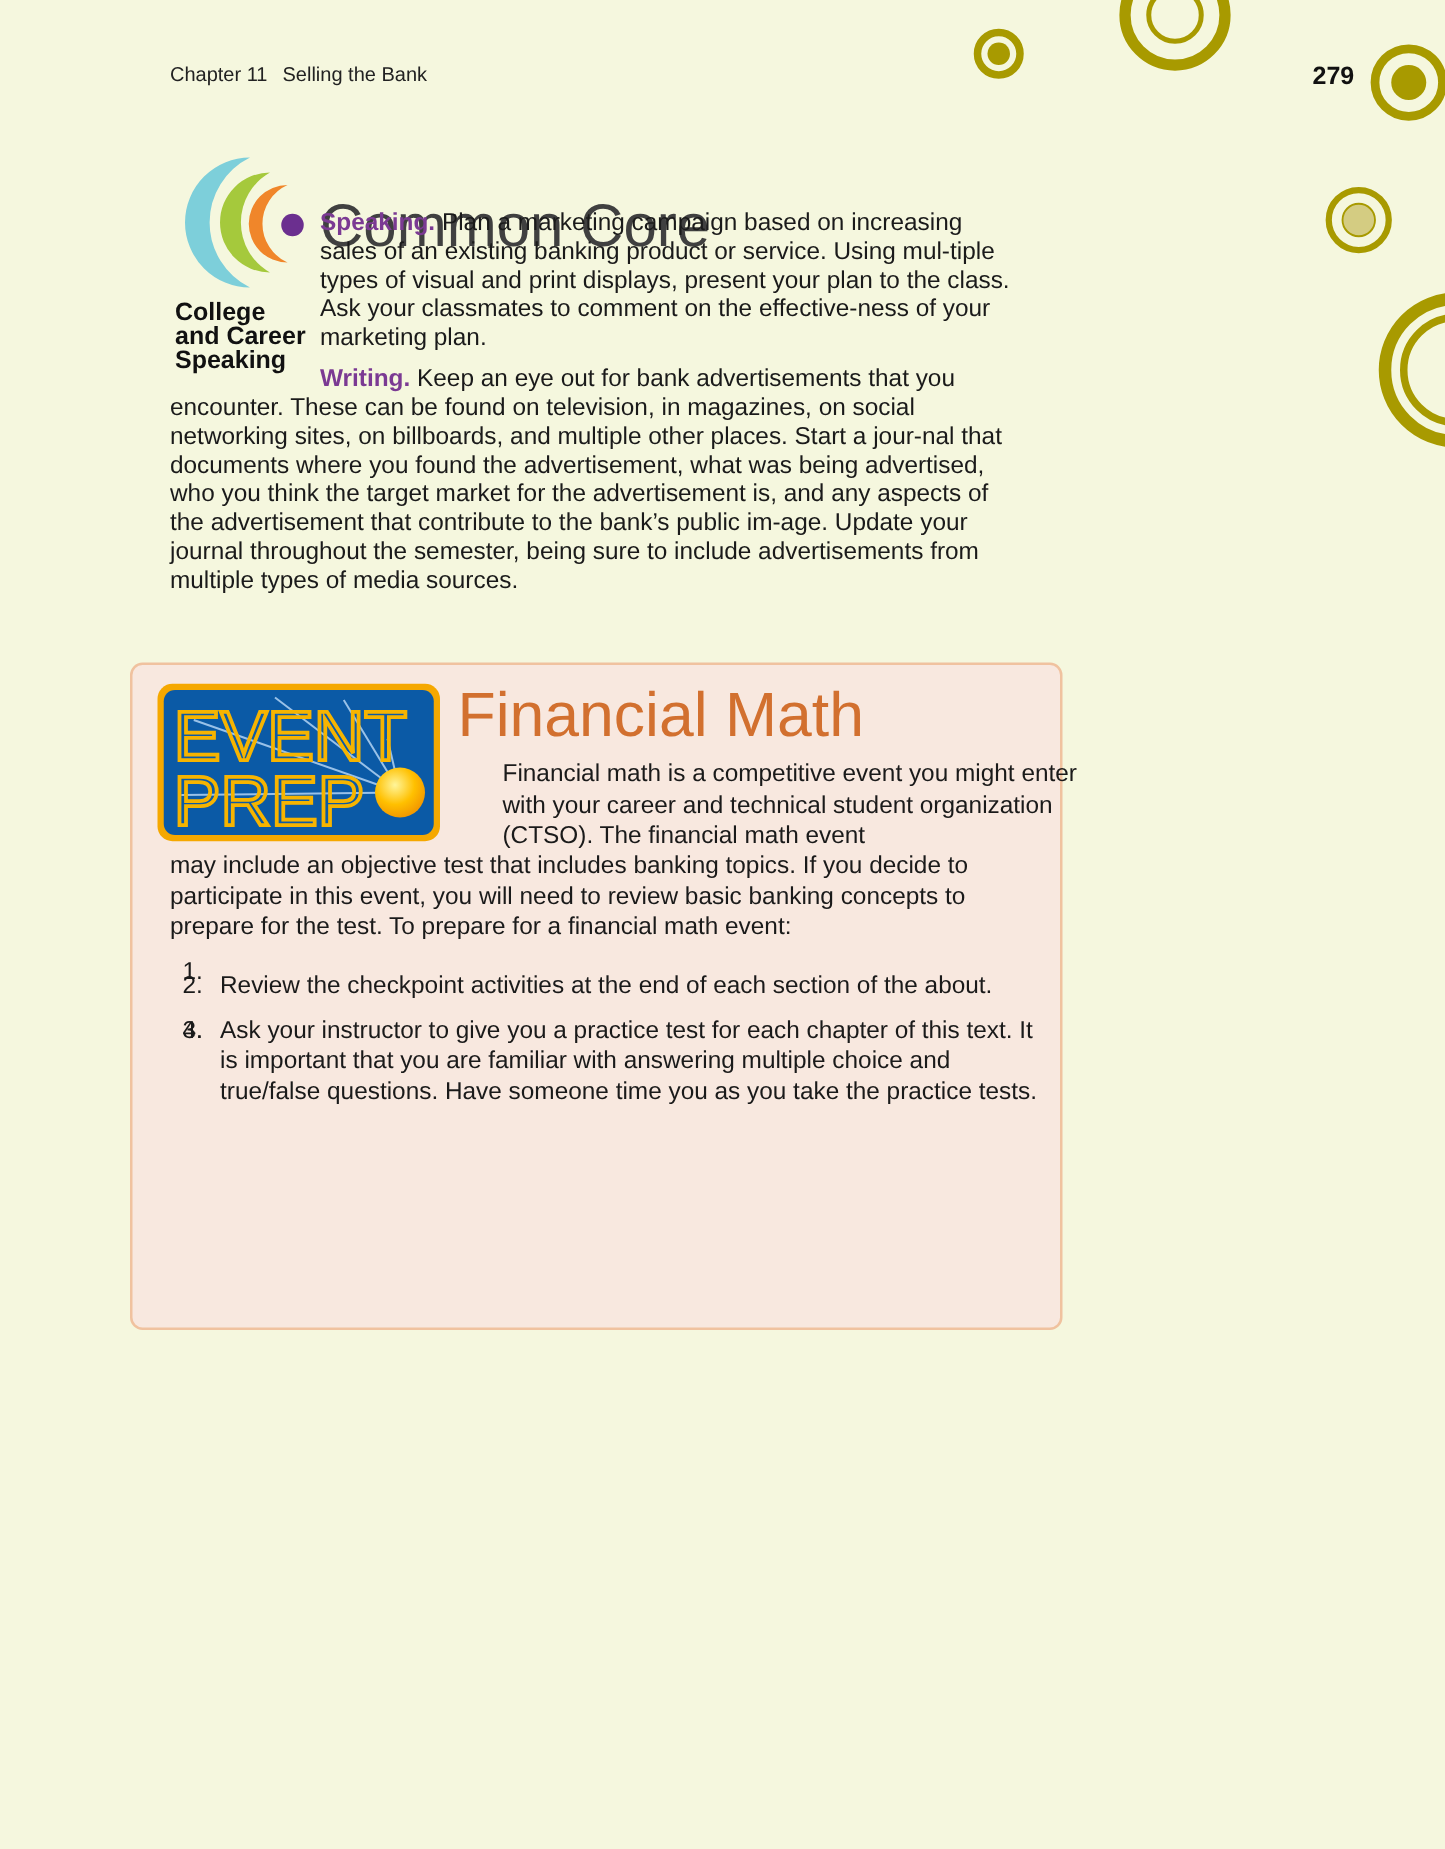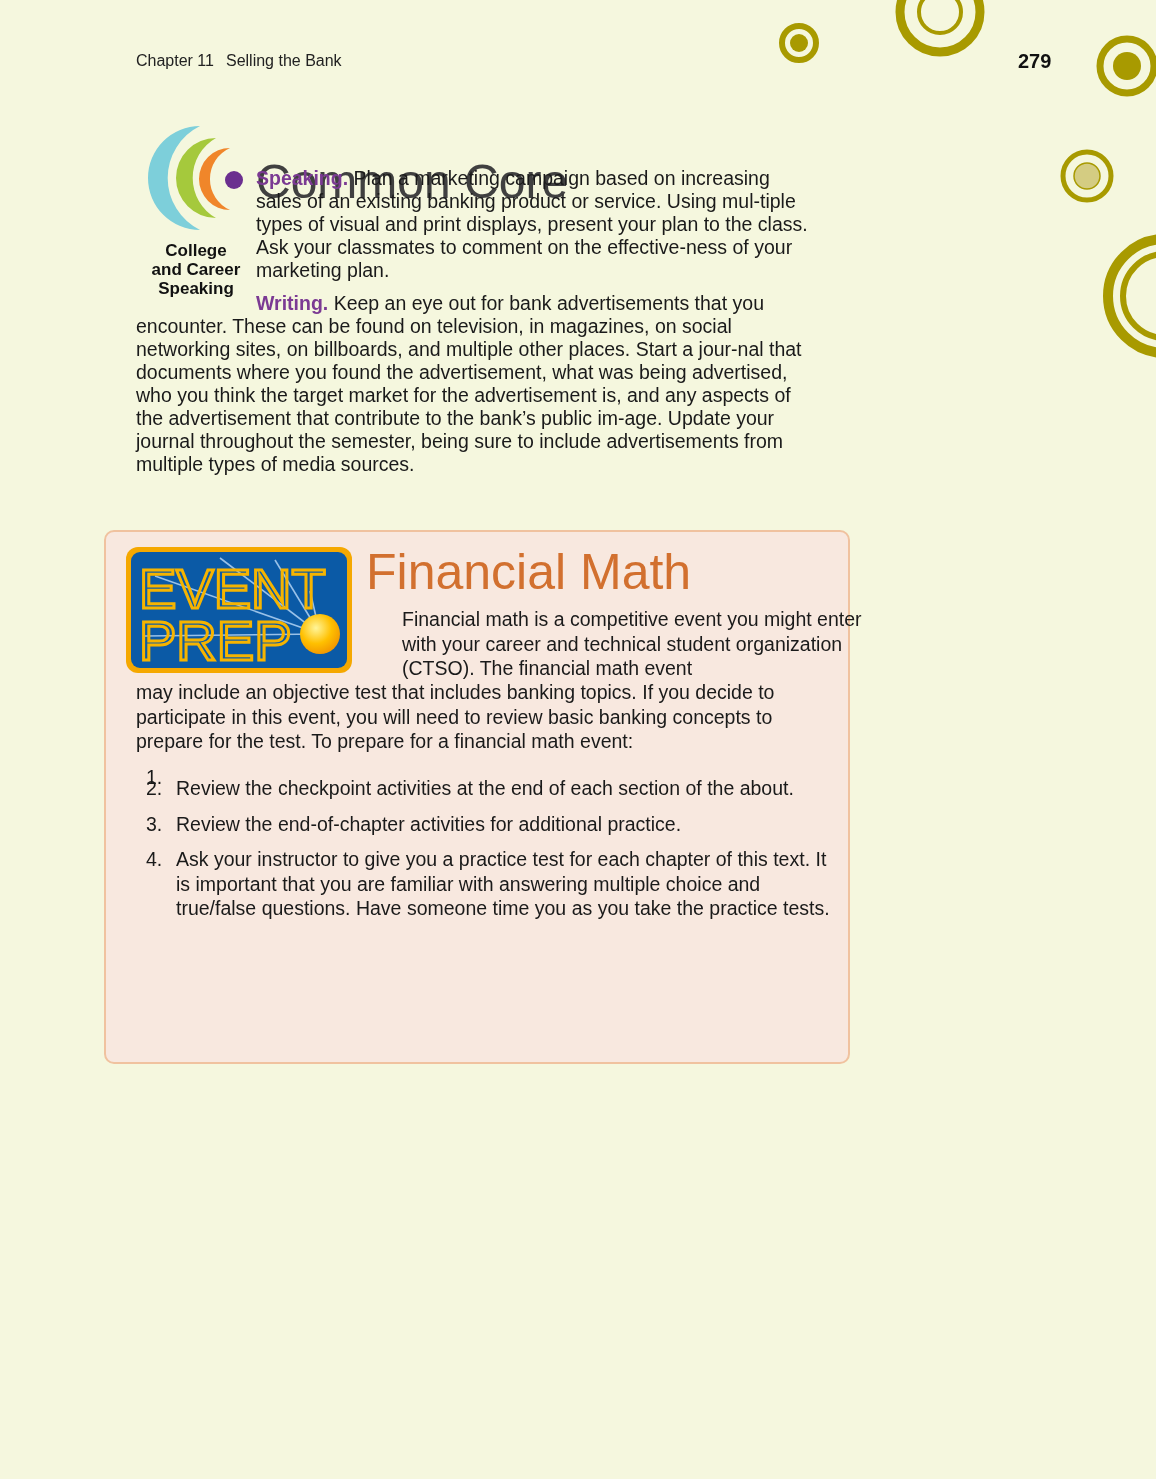--- a/index.html
+++ b/index.html
@@ -7,27 +7,27 @@
     width: 1156px; height: 1479px; position: relative; overflow: hidden;
     background: #f5f7de;
     font-family: "Liberation Sans", sans-serif;
     color: #1a1a1a;
   }
   .running-head {
     position: absolute; left: 136px; top: 52px; font-size: 16px; color: #222;
   }
   .running-head .sep { display: inline-block; width: 12px; }
   .page-number {
-    position: absolute; left: 1018px; top: 50px; font-size: 20px; font-weight: bold; color: #111;
+    position: absolute; left: 1050px; top: 50px; font-size: 20px; font-weight: bold; color: #111;
   }
   .deco { position: absolute; }
   .cc-logo { position: absolute; left: 140px; top: 118px; width: 110px; height: 120px; }
   .cc-caption {
-    position: absolute; left: 140px; top: 241px; width: 112px; text-align: center;
-    font-weight: bold; font-size: 17px; line-height: 19px; color: #111;
+    position: absolute; left: 140px; top: 241px; width: 112px; 
+    font-weight: bold; font-size: 20px; line-height: 19px; color: #111;
   }
   .cc-title {
     position: absolute; left: 256px; top: 106px; font-size: 48px; color: #404040; letter-spacing: 0px; margin-top: 48px;
   }
   .para {
     position: absolute; font-size: 19.5px; line-height: 23px; color: #1a1a1a;
   }
   .lead { font-weight: bold; color: #7b3a93; }
   .speaking { left: 256px; top: 167px; width: 560px; }
   .writing { left: 136px; top: 292px; width: 680px; text-indent: 120px; }
@@ -121,15 +121,15 @@
   <circle cx="195" cy="88" r="20" fill="url(#sun)"></circle>
 </svg>
 
 <div class="fm-title">Financial Math</div>
 <div class="para fm-intro">Financial math is a competitive event you might enter with your career and technical student organization (CTSO). The financial math event</div>
 <div class="para fm-intro2">may include an objective test that includes banking topics. If you decide to participate in this event, you will need to review basic banking concepts to prepare for the test. To prepare for a financial math event:</div>
 
 <ol class="steps">
   <li><span class="num">1.</span></li>
   <li><span class="num">2.</span><span>Review the checkpoint activities at the end of each section of the about.</span></li>
-  <li><span class="num">3.</span><span>Review the end-of-chapter activities for additional practice.</span></li>
+  <li><span class="num">3.</span></li>
   <li><span class="num">4.</span><span>Ask your instructor to give you a practice test for each chapter of this text. It is important that you are familiar with answering multiple choice and true/false questions. Have someone time you as you take the practice tests.</span></li>
 </ol>
 
 </body></html>

